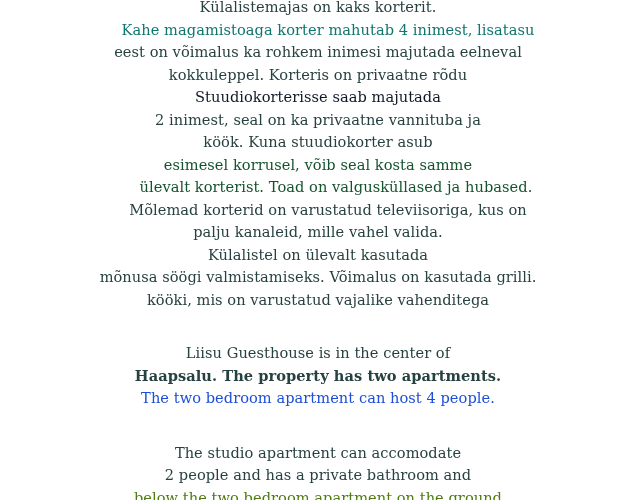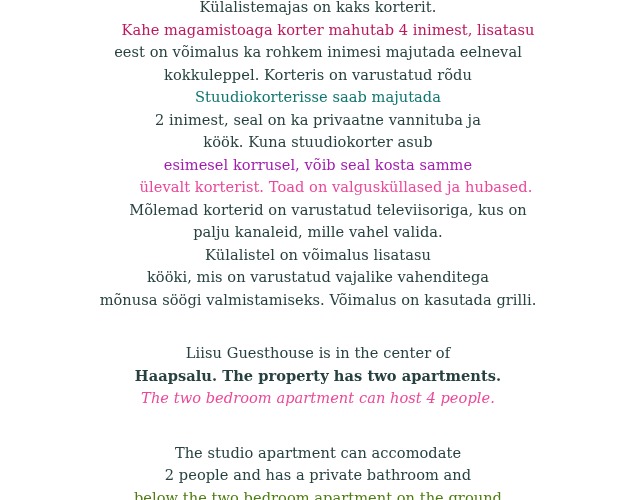--- a/index.html
+++ b/index.html
@@ -43,38 +43,38 @@
     top: 342px;
   }
 </style>
 </head>
 <body>
 
 <div id="page" style="background: rgb(255, 255, 255);">
 
   <div id="estonian-block" class="description-block">
     <span class="text-line" style="color: rgb(38, 65, 63);">Külalistemajas on kaks korterit.</span>
-    <span class="text-line" style="color: #be185d; padding-left: 20px;">Kahe magamistoaga korter mahutab 4 inimest, lisatasu</span>
+    <span class="text-line" style="color: #0f766e; padding-left: 20px;">Kahe magamistoaga korter mahutab 4 inimest, lisatasu</span>
     <span class="text-line" style="color: rgb(38, 65, 63);">eest on võimalus ka rohkem inimesi majutada eelneval</span>
-    <span class="text-line" style="color: rgb(38, 65, 63);">kokkuleppel. Korteris on varustatud rõdu</span>
-    <span class="text-line" style="color: #0f766e;">Stuudiokorterisse saab majutada</span>
+    <span class="text-line" style="color: rgb(38, 65, 63);">kokkuleppel. Korteris on privaatne rõdu</span>
+    <span class="text-line" style="color: #0f172a;">Stuudiokorterisse saab majutada</span>
     <span class="text-line" style="color: rgb(38, 65, 63);">2 inimest, seal on ka privaatne vannituba ja</span>
     <span class="text-line" style="color: rgb(38, 65, 63);">köök. Kuna stuudiokorter asub</span>
-    <span class="text-line" style="color: #a21caf;">esimesel korrusel, võib seal kosta samme</span>
-    <span class="text-line" style="color: #ec4899; margin-left: 36px;">ülevalt korterist. Toad on valgusküllased ja hubased.</span>
+    <span class="text-line" style="color: #14532d;">esimesel korrusel, võib seal kosta samme</span>
+    <span class="text-line" style="color: #14532d; margin-left: 36px;">ülevalt korterist. Toad on valgusküllased ja hubased.</span>
     <span class="text-line" style="color: rgb(38, 65, 63); padding-left: 20px;">Mõlemad korterid on varustatud televiisoriga, kus on</span>
     <span class="text-line" style="color: rgb(38, 65, 63);">palju kanaleid, mille vahel valida.</span>
-    <span class="text-line" style="color: rgb(38, 65, 63);">Külalistel on võimalus lisatasu</span>
+    <span class="text-line" style="color: rgb(38, 65, 63);">Külalistel on ülevalt kasutada</span>
+    <span class="text-line" style="color: rgb(38, 65, 63);">mõnusa söögi valmistamiseks. Võimalus on kasutada grilli.</span>
     <span class="text-line" style="color: rgb(38, 65, 63);">kööki, mis on varustatud vajalike vahenditega</span>
-    <span class="text-line" style="color: rgb(38, 65, 63);">mõnusa söögi valmistamiseks. Võimalus on kasutada grilli.</span>
   </div>
 
   <div id="english-block" class="description-block">
     <span class="text-line" style="color: rgb(38, 65, 63);">Liisu Guesthouse is in the center of</span>
     <span class="text-line" style="color: rgb(38, 65, 63); font-weight: bold;">Haapsalu. The property has two apartments.</span>
-    <span class="text-line" style="color: #ec4899; font-style: italic;">The two bedroom apartment can host 4 people.</span>
+    <span class="text-line" style="color: #1d4ed8;">The two bedroom apartment can host 4 people.</span>
     <span class="text-line" style="color: rgb(38, 65, 63); margin-top: 32px;">The studio apartment can accomodate</span>
     <span class="text-line" style="color: rgb(38, 65, 63);">2 people and has a private bathroom and</span>
     <span class="text-line" style="color: #4d7c0f;">below the two bedroom apartment on the ground</span>
     <span class="text-line" style="color: rgb(38, 65, 63);">floor, the noise might be an issue, it can be</span>
   </div>
 
 </div>
 
 </body></html>

